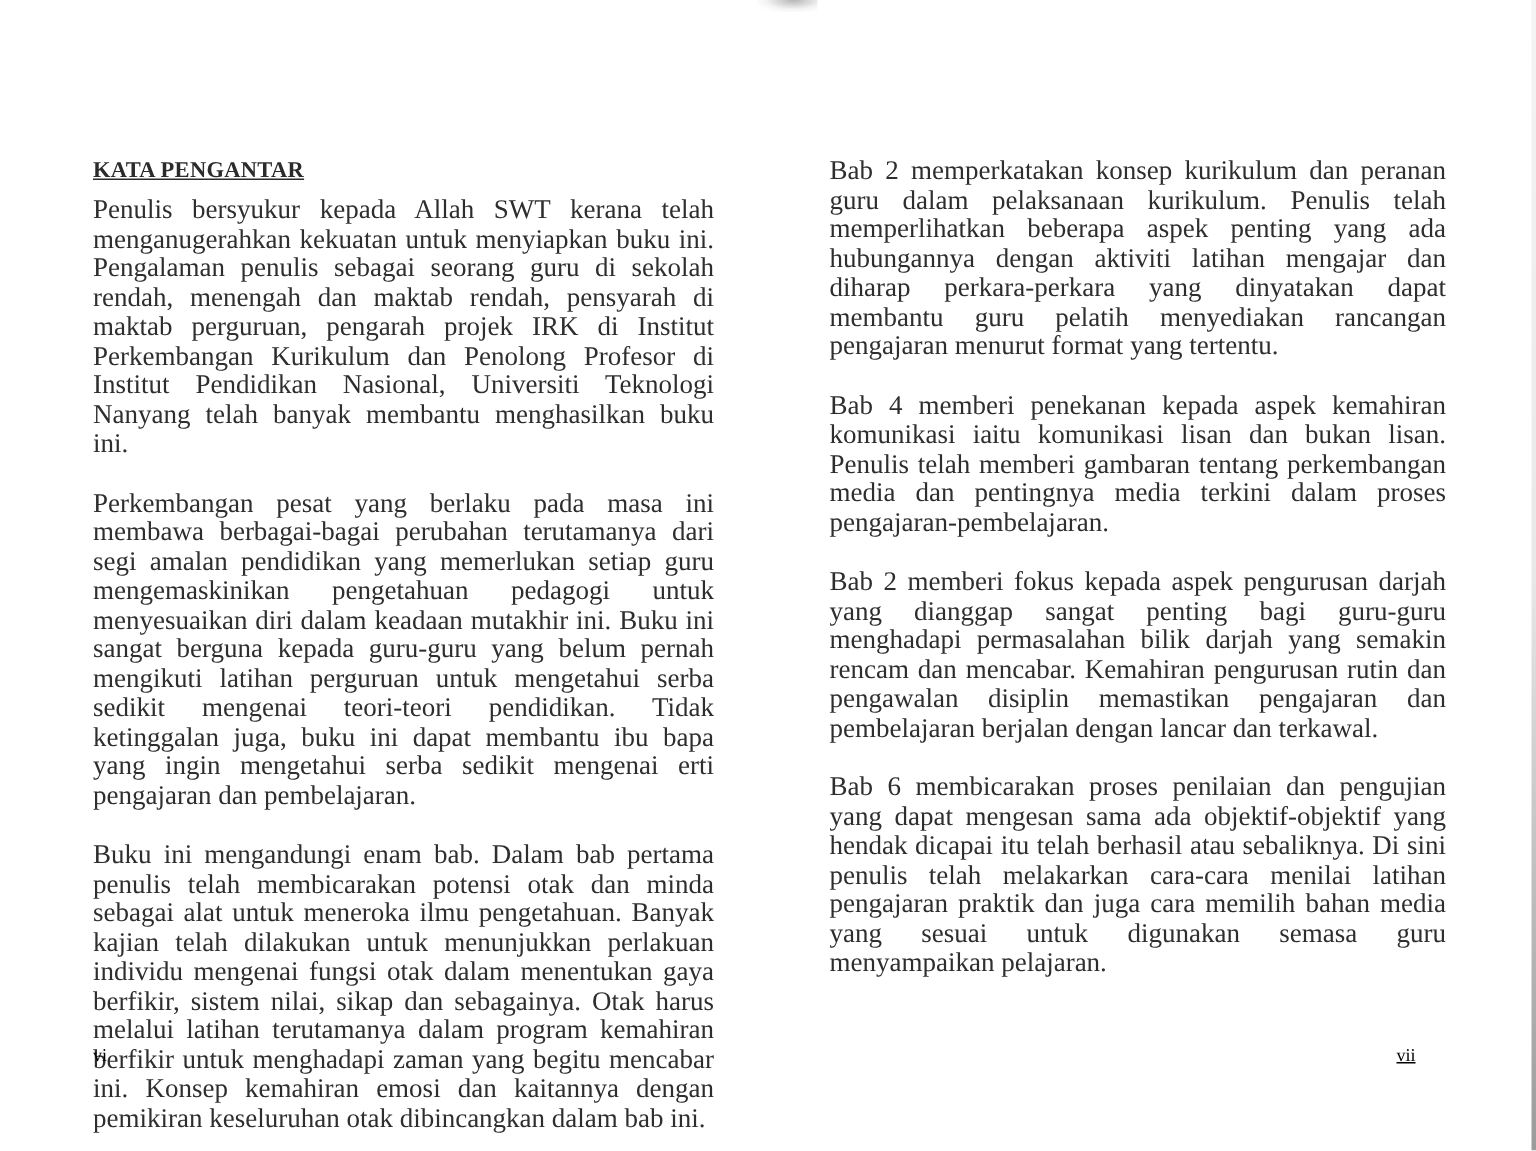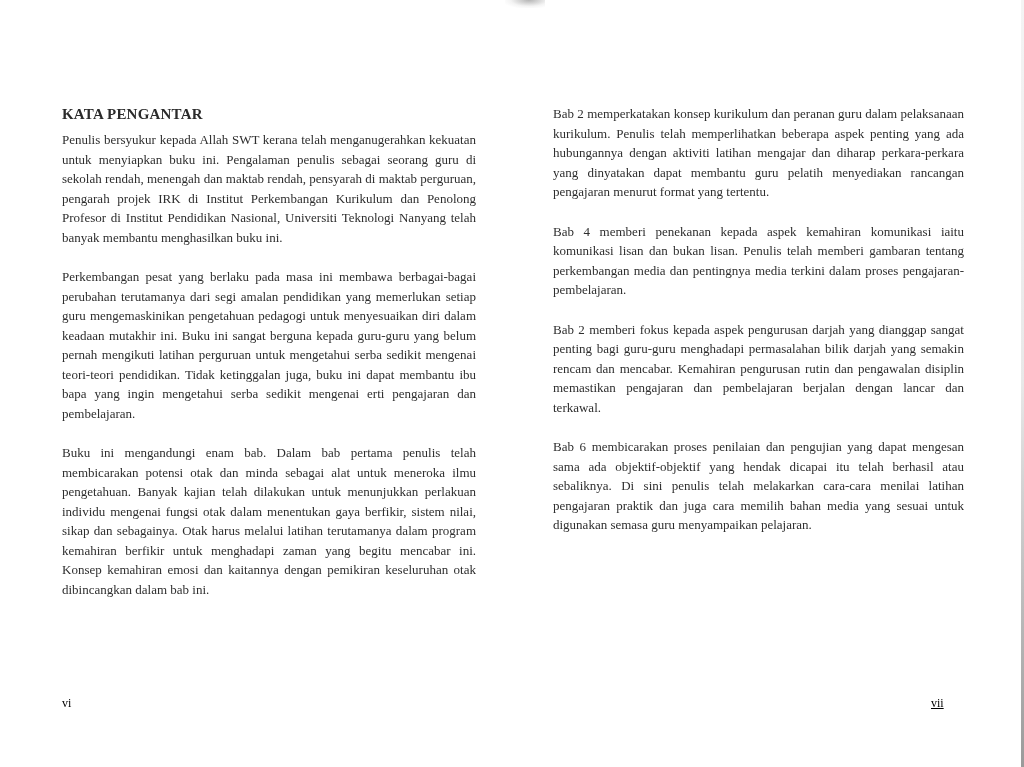--- a/index.html
+++ b/index.html
@@ -46,32 +46,33 @@
 
     .heading {
       position: absolute;
       top: 106px;
       left: 0;
       font-size: 15px;
       font-weight: bold;
       letter-spacing: 0.2px;
       color: #2b2b2b;
       margin: 0;
+      text-decoration: underline;
     }
     .column {
       position: absolute;
       left: 0;
       width: 100%;
     }
     .page-left .column { top: 130px; }
     .page-right .column { top: 104px; }
 
     .para {
       margin: 0 0 20px 0;
-      font-size: 13px;
+      font-size: 18px;
       line-height: 19.5px;
       text-align: justify;
       color: #2e2e2e;
     }
     .page-number {
       position: absolute;
       top: 696px;
       font-size: 12px;
       color: #000000;
     }

